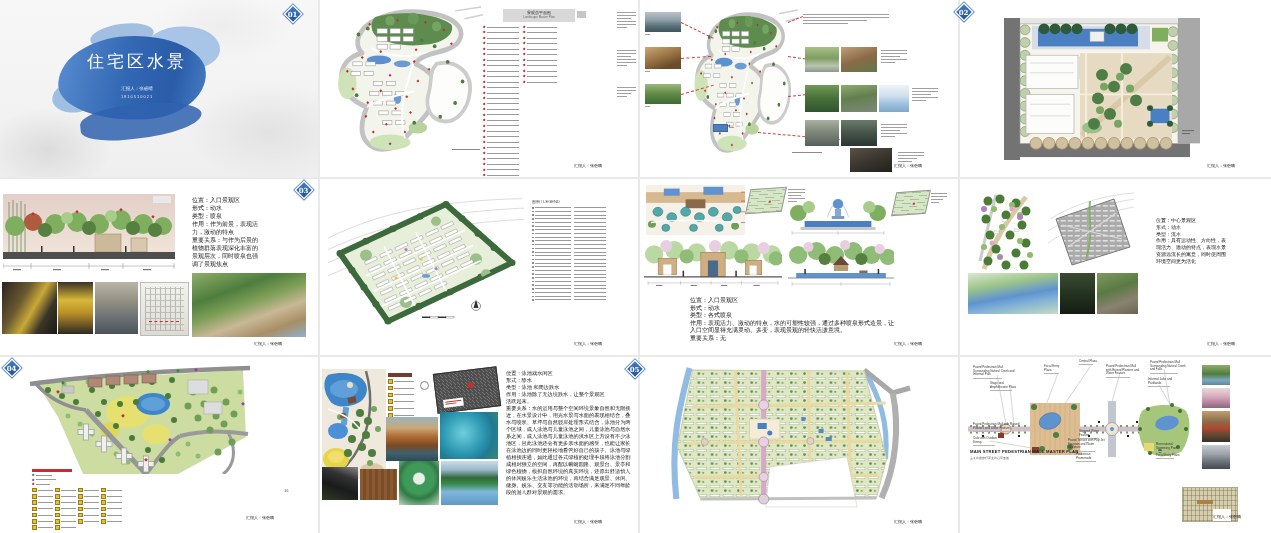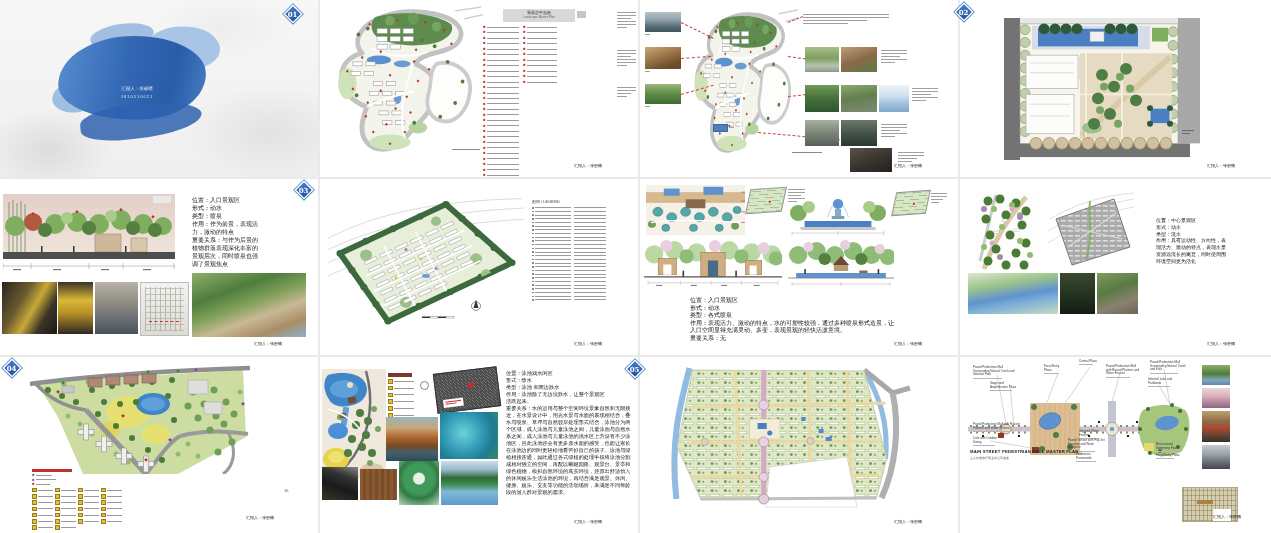--- a/index.html
+++ b/index.html
@@ -123,20 +123,21 @@
   </svg>
 
   <div class="slide" style="left:0;top:0;width:318px;height:177px;
        background:radial-gradient(90px 60px at 15% 85%,#dcdcdc 0%,transparent 70%),radial-gradient(120px 70px at 85% 75%,#e2e2e2 0%,transparent 70%),radial-gradient(100px 50px at 70% 15%,#ededed 0%,transparent 70%),linear-gradient(#f7f7f7,#efefef);">
     <div style="position:absolute;left:52px;top:24px;width:170px;height:116px;">
       <div style="position:absolute;right:2px;top:2px;width:74px;height:44px;background:#8fb6e4;opacity:.75;border-radius:60% 40% 55% 45%/60% 45% 55% 40%;transform:rotate(8deg);"></div>
       <div style="position:absolute;left:0;bottom:28px;width:50px;height:32px;background:#7aa8dc;opacity:.7;border-radius:50%;transform:rotate(-12deg);"></div>
       <div style="position:absolute;left:38px;top:0;width:64px;height:24px;background:#6a9ad4;opacity:.6;border-radius:50%;transform:rotate(-8deg);"></div>
       <div style="position:absolute;left:6px;top:12px;right:16px;bottom:20px;background:linear-gradient(105deg,#5a8fd2 0%,#3368b4 45%,#2a5ca8 75%,#4a80c6 100%);border-radius:48% 52% 42% 58%/55% 48% 52% 45%;transform:rotate(-3deg);"></div>
       <div style="position:absolute;left:28px;bottom:2px;width:122px;height:34px;background:#2f63b0;opacity:.85;border-radius:45% 55% 60% 40%/50% 50% 60% 40%;transform:rotate(-6deg);"></div>
+      <div class="tb" style="left:0;right:0;top:26px;text-align:center;font-family:'DejaVu Serif',serif;font-size:17px;letter-spacing:3px;color:#fff;">住宅区水景</div>
       <div class="tb" style="left:0;right:0;top:62px;text-align:center;font-size:4.5px;color:#e8f0fa;">汇报人：张碧晴</div>
       <div class="tb" style="left:0;right:0;top:70px;text-align:center;font-size:4px;color:#dce8f6;letter-spacing:1px;">1810510021</div>
     </div>
   </div>
 
   <div class="slide" style="left:320px;top:0;width:318px;height:177px;">
     <svg style="position:absolute;left:5px;top:5px;" width="158" height="152" viewBox="0 0 170 155" preserveAspectRatio="none">
         <use href="#organic-plan"></use>
       </svg>
     <div style="position:absolute;left:183px;top:9px;width:72px;height:13px;background:#d8d8d8;padding:1px 2px;box-sizing:border-box;">

